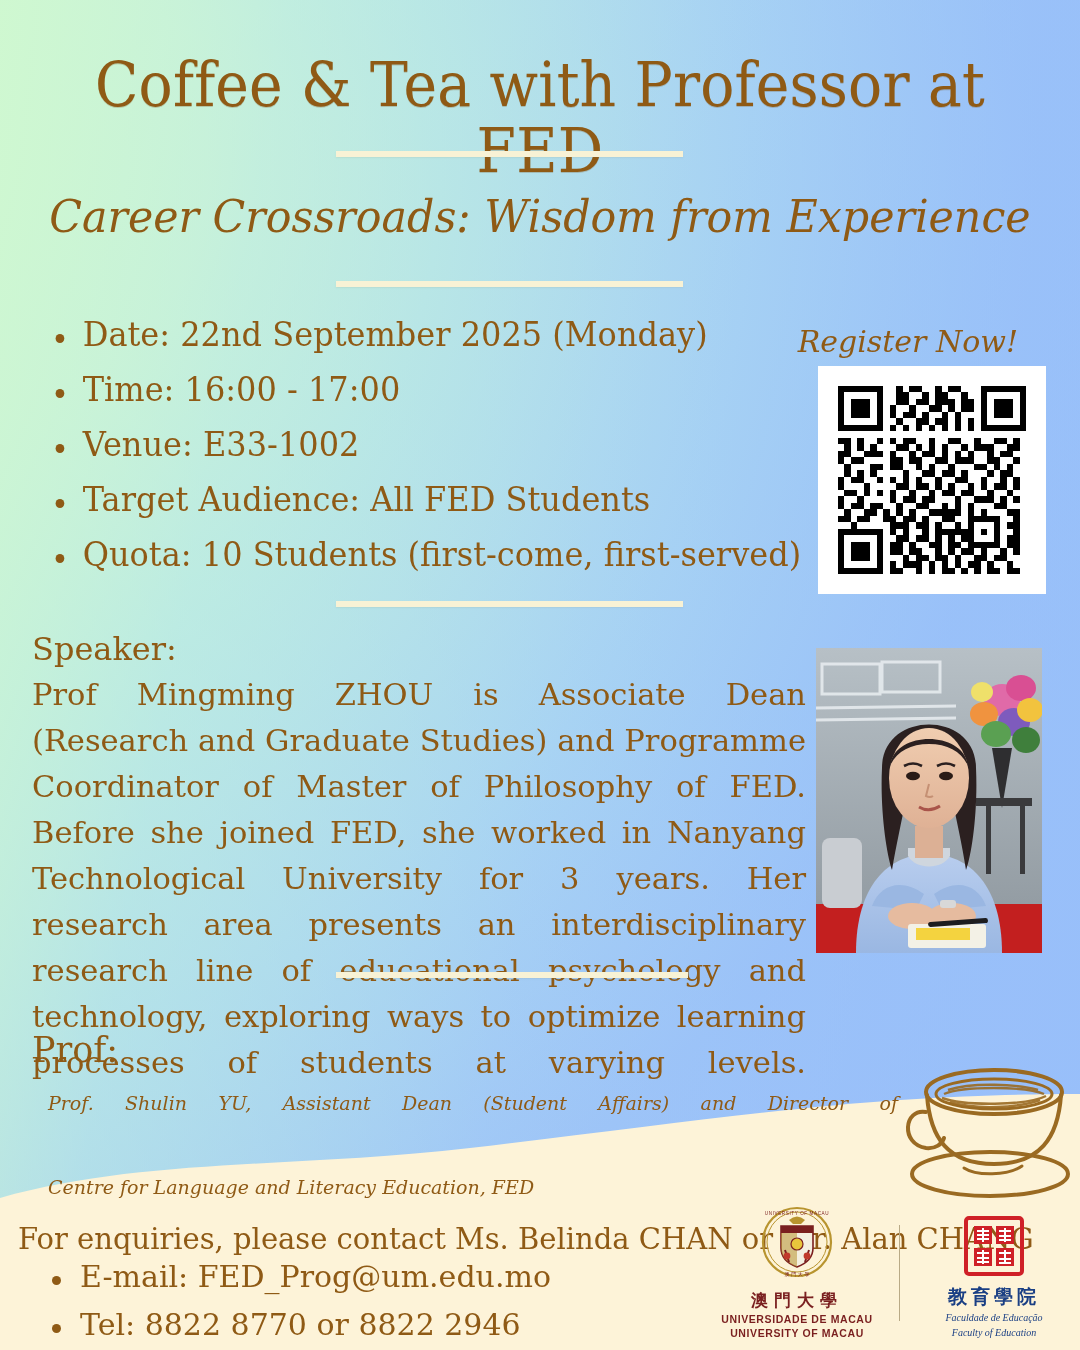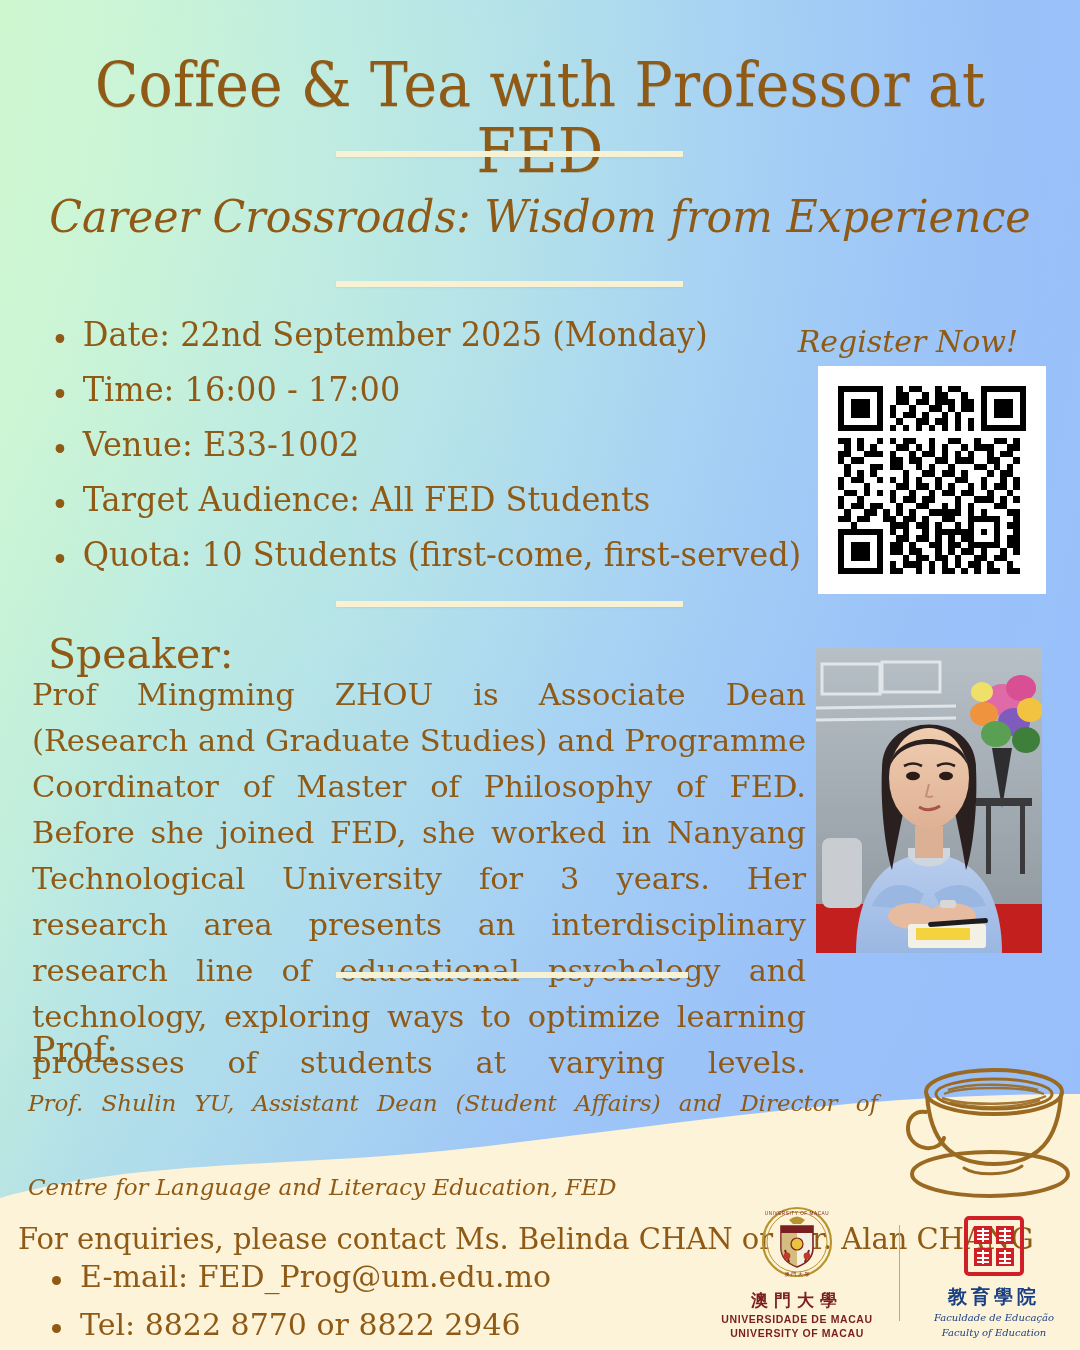--- a/index.html
+++ b/index.html
@@ -97,21 +97,21 @@
     position:absolute; left:818px; top:366px;
     width:228px; height:228px;
     background:#ffffff;
     padding:20px;
   }
   .qrbox svg{ display:block; width:100%; height:100%; }
 
   
   .speaker-label{
     position:absolute; left:32px; top:630px;
-    font-size:41px; color:#8f5a15;margin-left:16px;
+    font-size:32px; color:#8f5a15;
   }
   .bio{
     position:absolute; left:32px; top:672px; width:774px;
     font-size:30.5px;
     line-height:46px;
     color:#8f5a15;
     text-align:justify;
   }
   .bio::after{ content:""; display:inline-block; width:100%; }
 
@@ -122,22 +122,22 @@
     background:#6d7b86;
   }
   .photo svg{ display:block; width:100%; height:100%; }
 
   
   .chair-label{
     position:absolute; left:32px; top:1030px;
     font-size:35px; color:#8f5a15;
   }
   .chair-body{
-    position:absolute; left:28px; top:1082px; width:850px;
-    font-size:23px;
+    position:absolute; left:48px; top:1082px; width:850px;
+    font-size:19px;
     line-height:42px;
     color:#8f5a15;
     text-align:justify;
     font-style:italic;
   }
   .chair-body .l1{ display:block; text-align:justify; }
   .chair-body .l1::after{ content:""; display:inline-block; width:100%; }
   .chair-body .l2{ display:block; }
 
   
@@ -181,21 +181,21 @@
   .logo-um .cn{
     font-size:17px; letter-spacing:6px; color:#7a1f1f;
     font-weight:bold; margin-top:1px;
   }
   .logo-um .pt, .logo-um .en{
     font-family:"Liberation Sans", sans-serif;
     font-size:10.5px; font-weight:bold; letter-spacing:.6px;
     color:#7a1f1f; line-height:1.35;
   }
   .vrule{ width:1px; height:96px; background:#b9aa86; align-self:center; }
-  .logo-fed{ width:136px; text-align:center; }
+  .logo-fed{ width:136px; text-align:center;font-family:Liberation Serif, serif; }
   .logo-fed .seal{ width:136px; height:62px; }
   .logo-fed .cn2{
     font-size:19px; letter-spacing:4px; color:#1a3f84;
     font-weight:bold; margin-top:2px;
   }
   .logo-fed .pt2,.logo-fed .en2{
     font-style:italic; font-size:10px; color:#1a3f84; line-height:1.5;
   }
 </style>
 </head>

